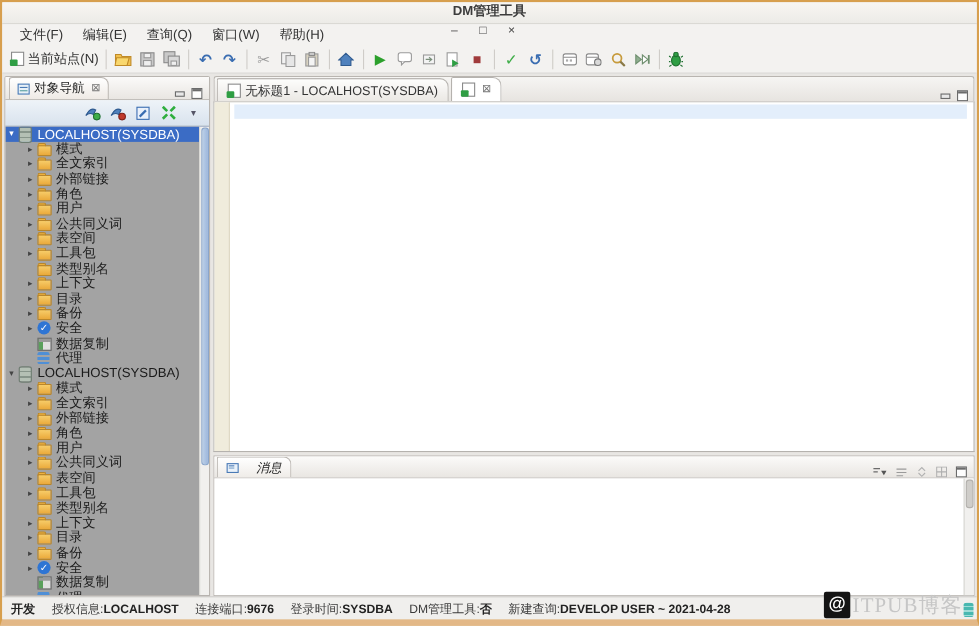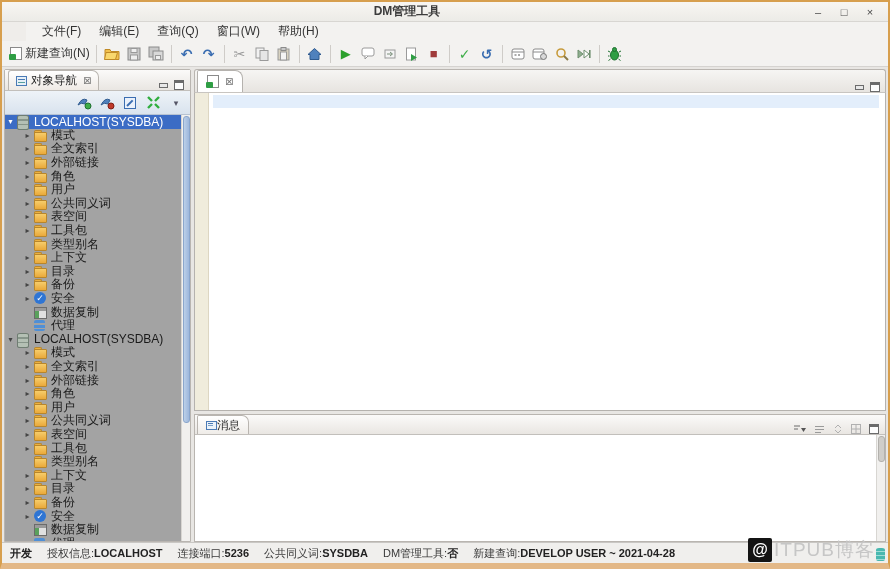--- a/index.html
+++ b/index.html
@@ -1,25 +1,25 @@
 <!DOCTYPE html>
 <html><head>
 <meta charset="utf-8">
 <style>
   html,body{margin:0;padding:0;background:#9a9a9a;font-family:"Liberation Sans","DejaVu Sans",sans-serif;}
   *{box-sizing:border-box;}
   .window{position:relative;width:890px;height:569px;background:#efedea;overflow:hidden;
     border-top:2px solid #d79f4e;border-left:2px solid #d79f4e;border-right:2px solid #d79f4e;border-bottom:6px solid #e3b887;}
   
-  .titlebar{height:20px;background:linear-gradient(#f8f6f2,#ecebe7);display:flex;align-items:center;border-bottom:1px solid #d8d6d2;}
+  .titlebar{height:20px;background:linear-gradient(#f8f6f2,#ecebe7);display:flex;align-items:center;border-bottom:1px solid #d8d6d2;flex-direction:column;}
   .title{flex:1;text-align:center;font-size:12px;font-weight:bold;color:#3c3c3c;}
   .wcontrols{display:flex;gap:14px;padding-right:12px;color:#4a4a4a;font-size:11px;}
   .wc{width:12px;text-align:center;cursor:default;line-height:18px;}
   
-  .menubar{height:19px;background:#f3f2f0;display:flex;align-items:center;padding-left:8px;gap:2px;margin-left:24px;}
+  .menubar{height:19px;background:#f3f2f0;display:flex;align-items:center;padding-left:8px;gap:2px;}
   .menu-item{font-size:12px;color:#333;padding:1px 8px;}
   
   .toolbar{height:26px;background:#f3f2f0;border-bottom:1px solid #d5d3d0;display:flex;align-items:center;padding-left:6px;}
   .tbtn{height:22px;min-width:22px;display:flex;align-items:center;justify-content:center;padding:0 2px;border-radius:2px;}
   .tbtn .lbl{font-size:12px;color:#333;margin-left:3px;}
   .tsep{width:1px;height:18px;background:#cfccc8;margin:0 4px;}
   .g14{font-size:14px;line-height:14px;} .g13{font-size:13px;line-height:13px;}
   .blue{color:#3a6db1;font-weight:bold;} .green{color:#2ca02c;} .gray{color:#9a9a9a;}
   .dgreen{color:#3fae49;font-weight:bold;} .dred{color:#a03b3b;}
   
@@ -68,36 +68,36 @@
   .doc-icon{width:12px;height:13px;position:relative;background:#fff;border:1px solid #8a8a8a;}
   .doc-icon::after{content:"";position:absolute;left:-2px;bottom:-1px;width:7px;height:6px;background:#2f9e44;border-radius:1px;}
   .editor-body{flex:1;background:#fff;border:1px solid #b5b2ae;border-top:1px solid #c8c5c1;display:flex;}
   .gutter{width:14px;background:#f0ecdc;border-right:1px solid #ddd6c2;}
   .edit-area{flex:1;position:relative;}
   .curline{position:absolute;left:4px;right:6px;top:2px;height:13px;background:#e3eefb;}
   .hsplit{height:3px;}
   
   .msg-panel{height:128px;display:flex;flex-direction:column;border:1px solid #b9b5b0;background:#fff;}
   .msg-tabbar{height:20px;display:flex;align-items:flex-end;background:linear-gradient(#fbfaf9,#e9e6e2);border-bottom:1px solid #c2bfbb;padding:0 2px;}
-  .msg-tab{height:19px;display:flex;align-items:center;gap:0;padding:0 8px;background:linear-gradient(#ffffff,#efece8);
-    border:1px solid #b9b5b0;border-bottom:none;border-radius:2px 7px 0 0;font-size:11.5px;color:#222;}
+  .msg-tab{height:19px;display:flex;align-items:center;gap:16px;padding:0 8px;background:linear-gradient(#ffffff,#efece8);
+    border:1px solid #b9b5b0;border-bottom:none;border-radius:2px 7px 0 0;font-size:11.5px;color:#222;font-style:italic;}
   .msgtab-icon{width:11px;height:9px;background:#eaf2fa;border:1px solid #4a7ab5;position:relative;}
   .msgtab-icon::after{content:"";position:absolute;left:1px;top:1px;width:5px;height:1px;background:#4a7ab5;box-shadow:0 2px 0 #7aa0c8;}
   .msg-icons{margin-left:auto;display:flex;align-items:center;gap:8px;padding-right:4px;color:#8a8a8a;font-size:10px;}
   .msg-body{flex:1;position:relative;background:#fff;}
   .msg-scroll{position:absolute;top:0;right:0;width:9px;height:100%;background:#f1f0ee;border-left:1px solid #d8d6d2;}
   .msg-thumb{position:absolute;top:1px;left:1px;width:7px;height:26px;background:#cfcdc9;border:1px solid #b3b1ad;border-radius:3px;}
   
   .statusbar{height:21px;background:#f0efed;border-top:1px solid #c9c7c4;display:flex;align-items:center;gap:15px;padding:0 8px;font-size:11px;color:#3a3a3a;white-space:nowrap;overflow:hidden;}
   .st-mode{font-weight:bold;color:#222;}
   .st-item b{font-weight:bold;color:#222;}
   
   .watermark{position:absolute;right:3px;bottom:0px;display:flex;align-items:center;z-index:9;}
   .wm-at{width:24px;height:24px;background:#141414;color:#fff;font-size:16px;font-weight:bold;display:flex;align-items:center;justify-content:center;border-radius:2px;}
-  .wm-text{font-size:19px;color:#c6c6c6;letter-spacing:1px;margin-left:2px;}
+  .wm-text{font-size:19px;color:#c6c6c6;letter-spacing:1px;margin-left:2px;font-family:Liberation Serif, serif;}
   .wm-db{width:9px;height:13px;background:repeating-linear-gradient(180deg,#49b8b0 0 3px,#9fdcd6 3px 4px);border-radius:3px/2px;margin-left:1px;align-self:flex-end;margin-bottom:2px;}
   
   svg{display:block;}
 </style>
 </head>
 <body>
 
 <div class="window">
 
   <div class="titlebar">
@@ -119,21 +119,21 @@
       <span class="menu-item">查询(Q)</span>
 
       <span class="menu-item">窗口(W)</span>
 
       <span class="menu-item">帮助(H)</span>
     </div>
 
   <div class="toolbar">
     <div class="tbtn">
       <span class="doc-icon"></span>
-      <span class="lbl">新建查询(N)</span>
+      <span class="lbl">当前站点(N)</span>
     </div>
     <div class="tsep"></div>
     <div class="tbtn">
         <span>
           <svg width="16" height="13">
             <path d="M1 2.5h5l1 2h8v8H1z" fill="#f2c14e" stroke="#c08a27"></path>
             <path d="M2 5.5h11.5l-2 7H0.5z" fill="#f9d76d" stroke="#c08a27"></path>
           </svg>
         </span>
       </div>
@@ -514,20 +514,24 @@
           </div>
         <div class="vscroll">
             <div class="vthumb"></div>
           </div>
       </div>
     </div>
 
     <div class="right-col">
       <div class="editor-pane">
         <div class="etabbar">
+          <div class="etab">
+            <span class="doc-icon"></span>
+            <span>无标题1 - LOCALHOST(SYSDBA)</span>
+          </div>
           <div class="etab active">
             <span class="doc-icon"></span>
             <span class="closex">⊠</span>
           </div>
           <div class="minmax">
             <span class="btn-min"></span>
             <span class="btn-max"></span>
           </div>
         </div>
         <div class="editor-body">
@@ -577,22 +581,22 @@
               <div class="msg-thumb"></div>
             </div>
         </div>
       </div>
     </div>
   </div>
 
   <div class="statusbar">
     <span class="st-mode">开发</span>
     <span class="st-item"><span>授权信息:</span><b>LOCALHOST</b></span>
-    <span class="st-item"><span>连接端口:</span><b>5236</b></span>
-    <span class="st-item"><span>公共同义词:</span><b>SYSDBA</b></span>
+    <span class="st-item"><span>连接端口:</span><b>9676</b></span>
+    <span class="st-item"><span>登录时间:</span><b>SYSDBA</b></span>
     <span class="st-item"><span>DM管理工具:</span><b>否</b></span>
     <span class="st-item"><span>新建查询:</span><b>DEVELOP USER ~ 2021-04-28</b></span>
   </div>
 
   <div class="watermark">
     <span class="wm-at">@</span>
     <span class="wm-text">ITPUB博客</span>
     <span class="wm-db"></span>
   </div>
 

